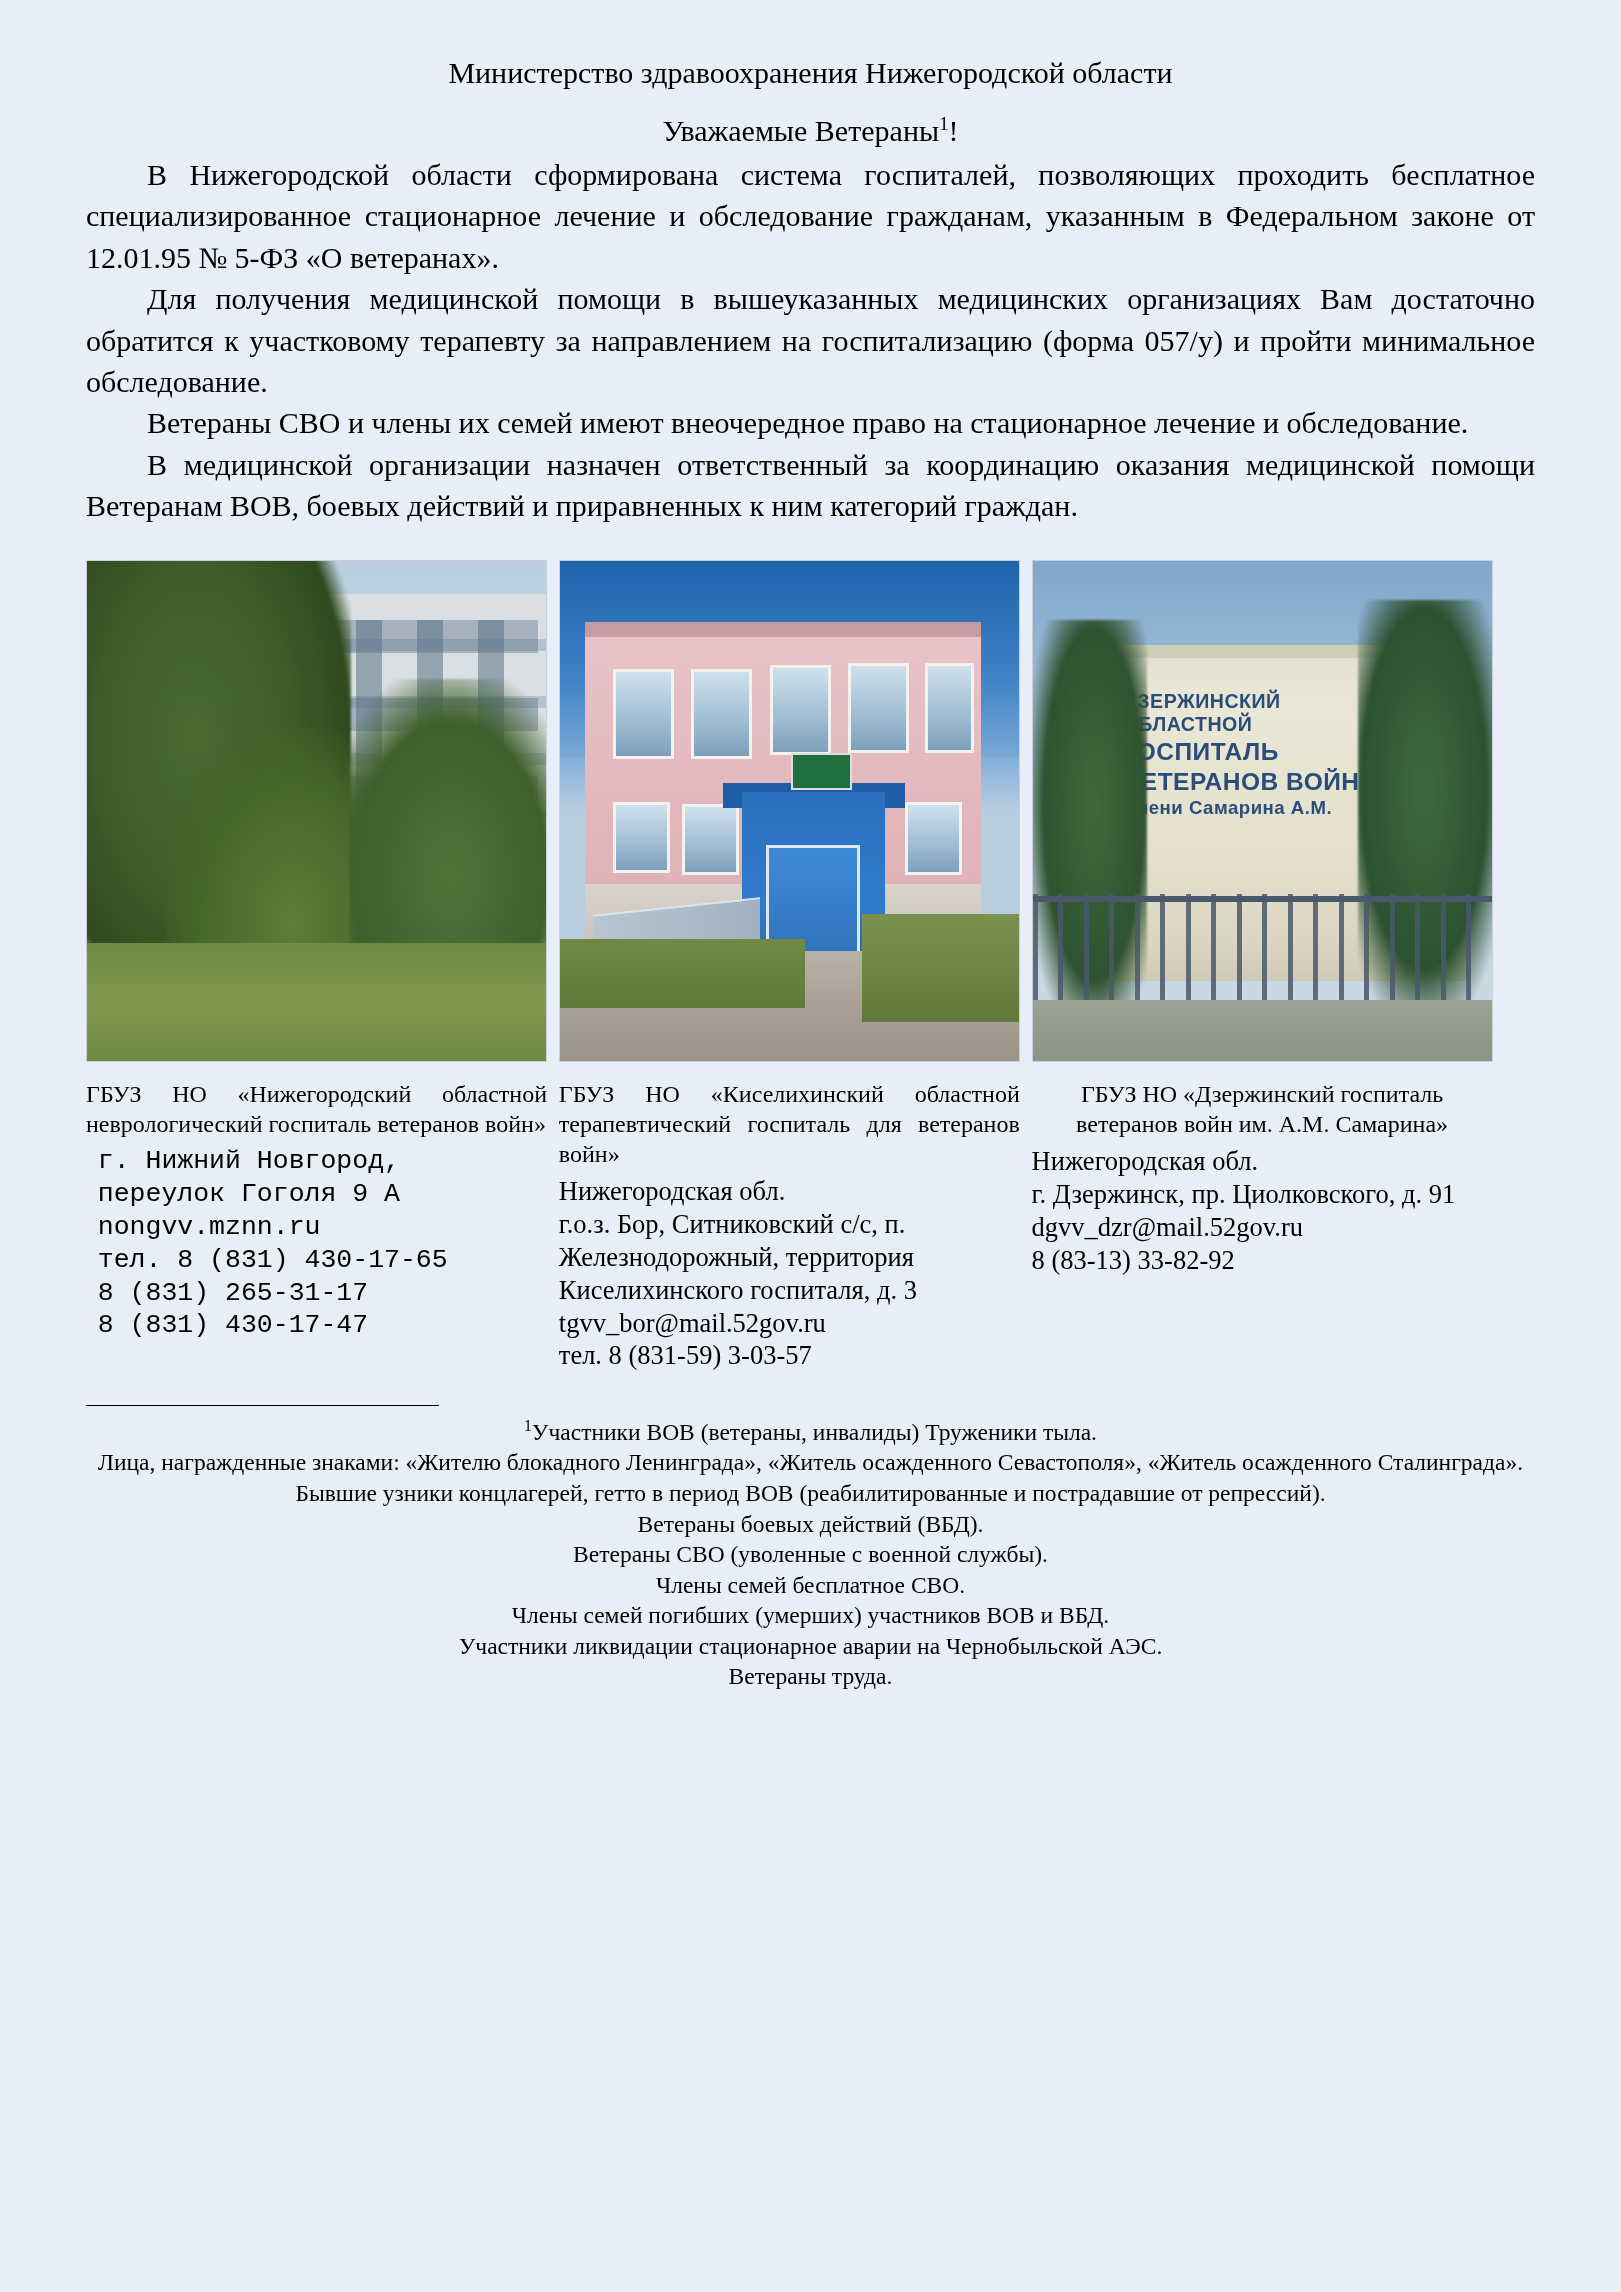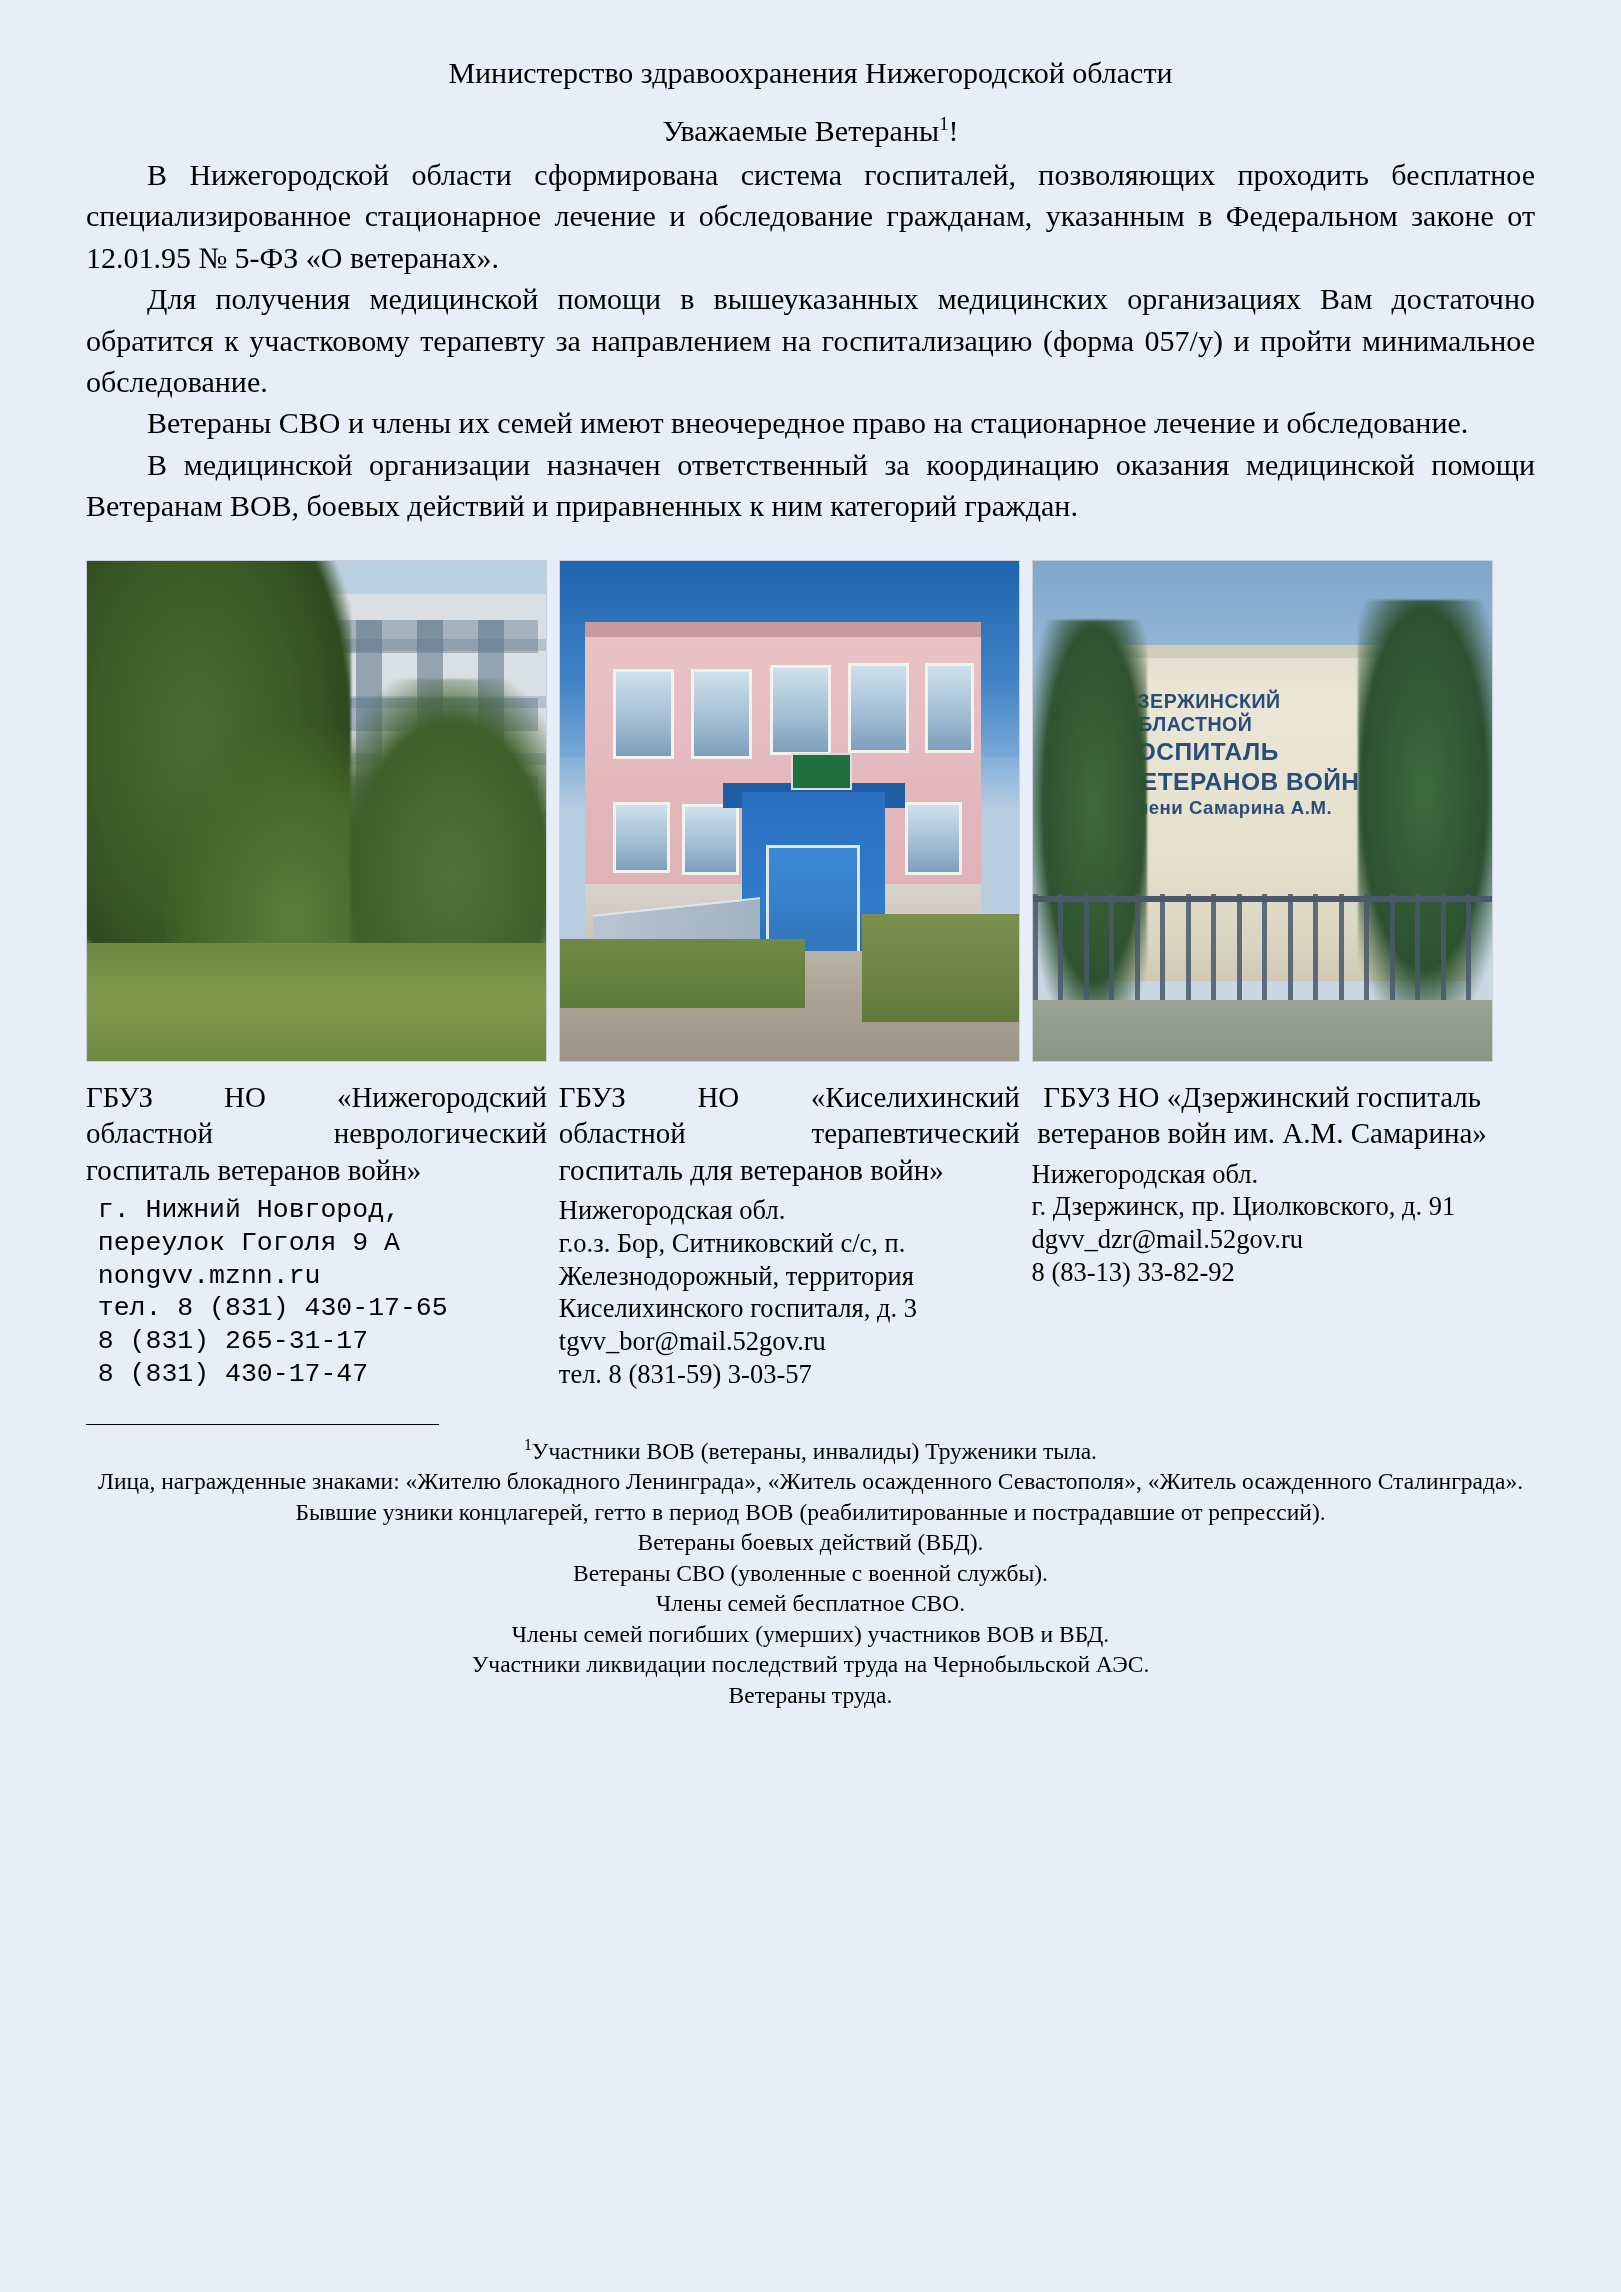--- a/index.html
+++ b/index.html
@@ -210,21 +210,21 @@
     opacity:.85;
   }
   .ph3-fence-top {
     position:absolute; left:0; bottom:159px; width:100%; height:5.9px; background:#49586a;
   }
   .ph3-ground {
     position:absolute; left:0; bottom:0; width:100%; height:61px;
     background: linear-gradient(180deg, #9aa293 0%, #8c9486 100%);
   }
   .caption {
-    font-size: 29px;
+    font-size: 24px;
     line-height: 1.25;
     text-align: justify;
     margin-top: 17.6px;
   }
   .caption-3 { text-align: center; }
   .contact {
     font-size: 26.5px;
     line-height: 1.24;
     margin-top: 6px;
     white-space: pre-line;
@@ -342,18 +342,18 @@
   <div class="footnote-rule"></div>
 
   <div class="footnotes">
     <div class="fn-first"><sup>1</sup><span>Участники ВОВ (ветераны, инвалиды) Труженики тыла.</span></div>
     <div>Лица, награжденные знаками: «Жителю блокадного Ленинграда», «Житель осажденного Севастополя», «Житель осажденного Сталинграда».</div>
     <div>Бывшие узники концлагерей, гетто в период ВОВ (реабилитированные и пострадавшие от репрессий).</div>
     <div>Ветераны боевых действий (ВБД).</div>
     <div>Ветераны СВО (уволенные с военной службы).</div>
     <div>Члены семей бесплатное СВО.</div>
     <div>Члены семей погибших (умерших) участников ВОВ и ВБД.</div>
-    <div>Участники ликвидации последствий труда на Чернобыльской АЭС.</div>
+    <div>Участники ликвидации стационарное аварии на Чернобыльской АЭС.</div>
     <div>Ветераны труда.</div>
   </div>
 
 </div>
 
 
 </body></html>

